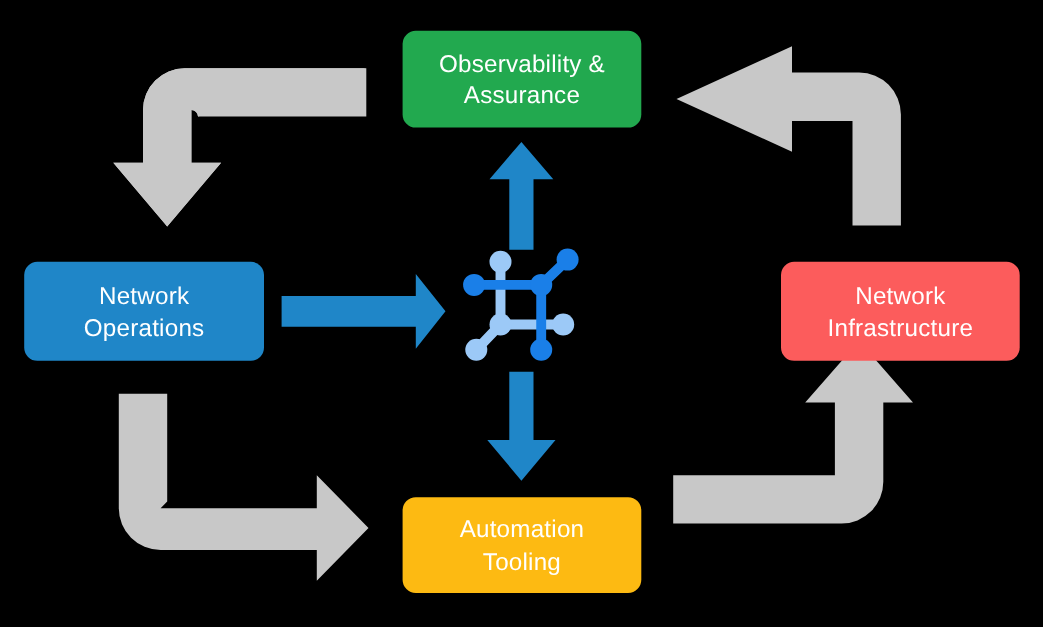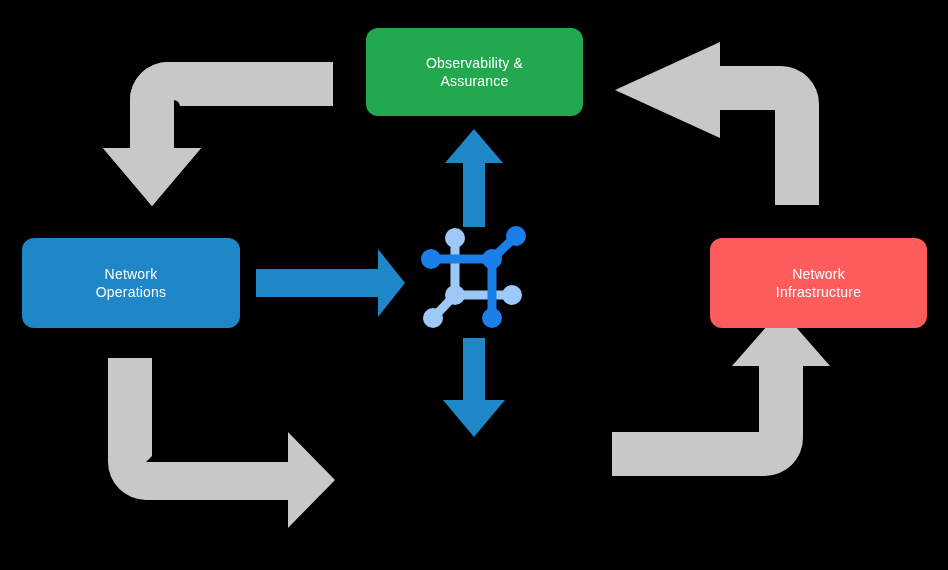--- a/index.html
+++ b/index.html
@@ -23,21 +23,21 @@
     height: 570px;
   }
   .node-box {
     position: absolute;
     border-radius: 12px;
     display: flex;
     align-items: center;
     justify-content: center;
     text-align: center;
     color: #ffffff;
-    font-size: 14px;
+    font-size: 22px;
     line-height: 1.32;
     font-weight: 400;
     letter-spacing: 0.2px;
     box-sizing: border-box;
     padding: 4px 11px;
   }
   #box-observability {
     left: 366px; top: 28px; width: 217px; height: 88px;
   }
   #box-netops {
@@ -202,14 +202,18 @@
   <div class="node-box" id="box-netops" style="background:#1F86C8">
     <span class="box-label">Network
 Operations</span>
   </div>
 
   <div class="node-box" id="box-netinfra" style="background:#FC5C5C">
     <span class="box-label">Network
 Infrastructure</span>
   </div>
 
+  <div class="node-box" id="box-automation" style="background:#FDBA12">
+    <span class="box-label">Automation
+Tooling</span>
+  </div>
 
 </div>
 
 </body></html>

